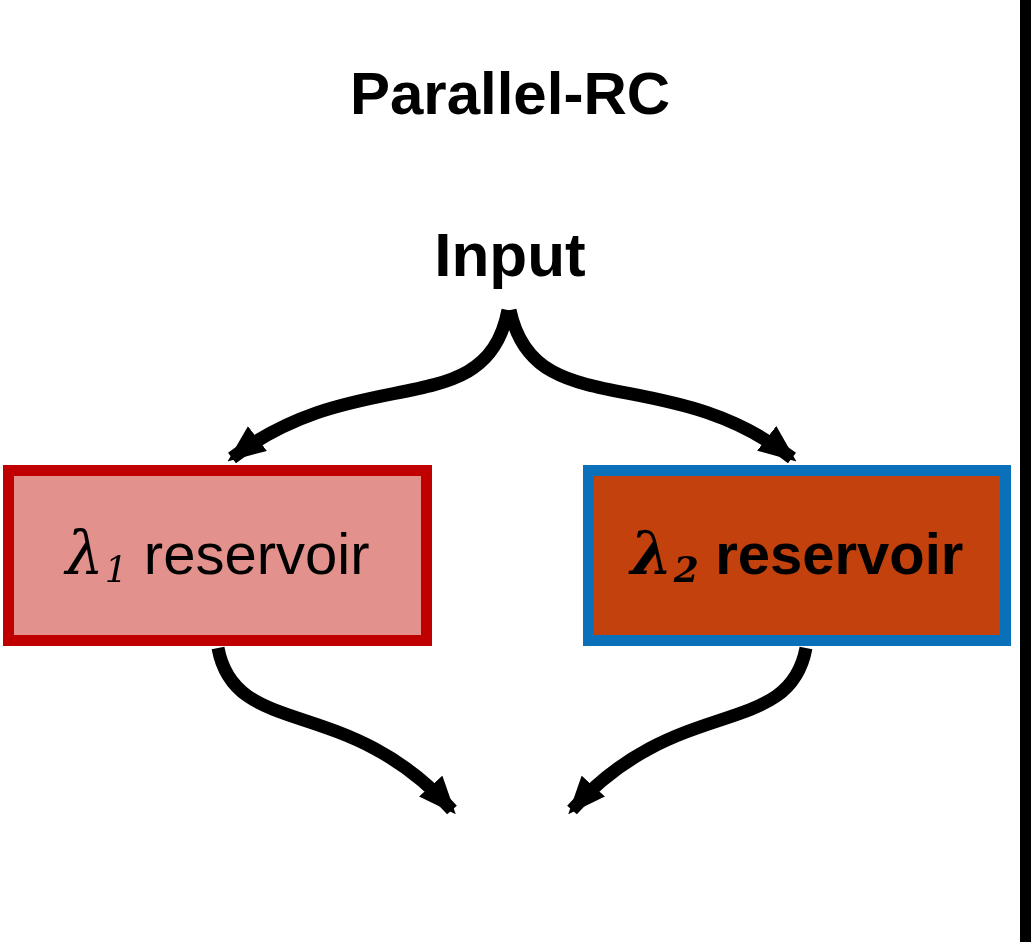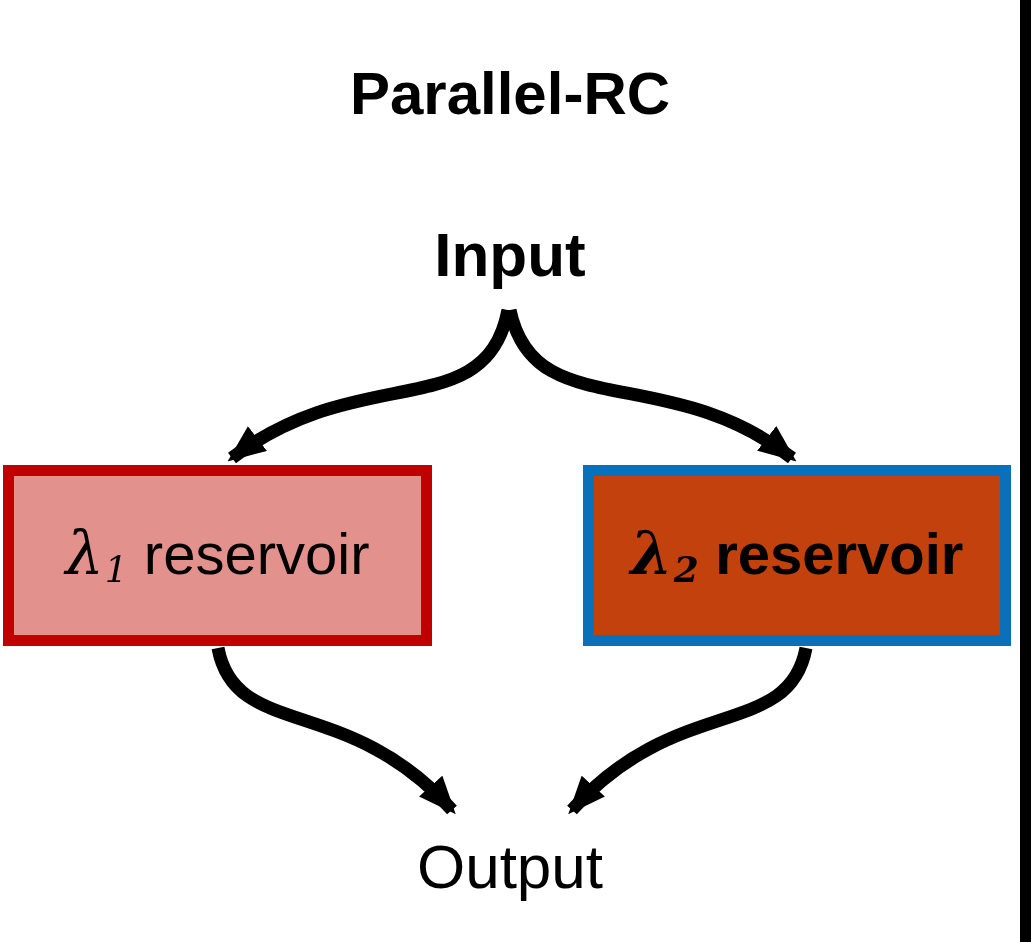--- a/index.html
+++ b/index.html
@@ -97,17 +97,16 @@
       <span class="lambda">λ</span><span class="lambda lambda-sub">1</span><span class="reservoir-word">reservoir</span>
     </span>
   </div>
 
   <div class="reservoir-box box-blue">
     <span>
       <span class="lambda">λ</span><span class="lambda lambda-sub">2</span><span class="reservoir-word">reservoir</span>
     </span>
   </div>
 
-  <div class="center-text output-label">Output</div>
 
   <div class="edge-bar"></div>
 
 </div>
 
 </body></html>

